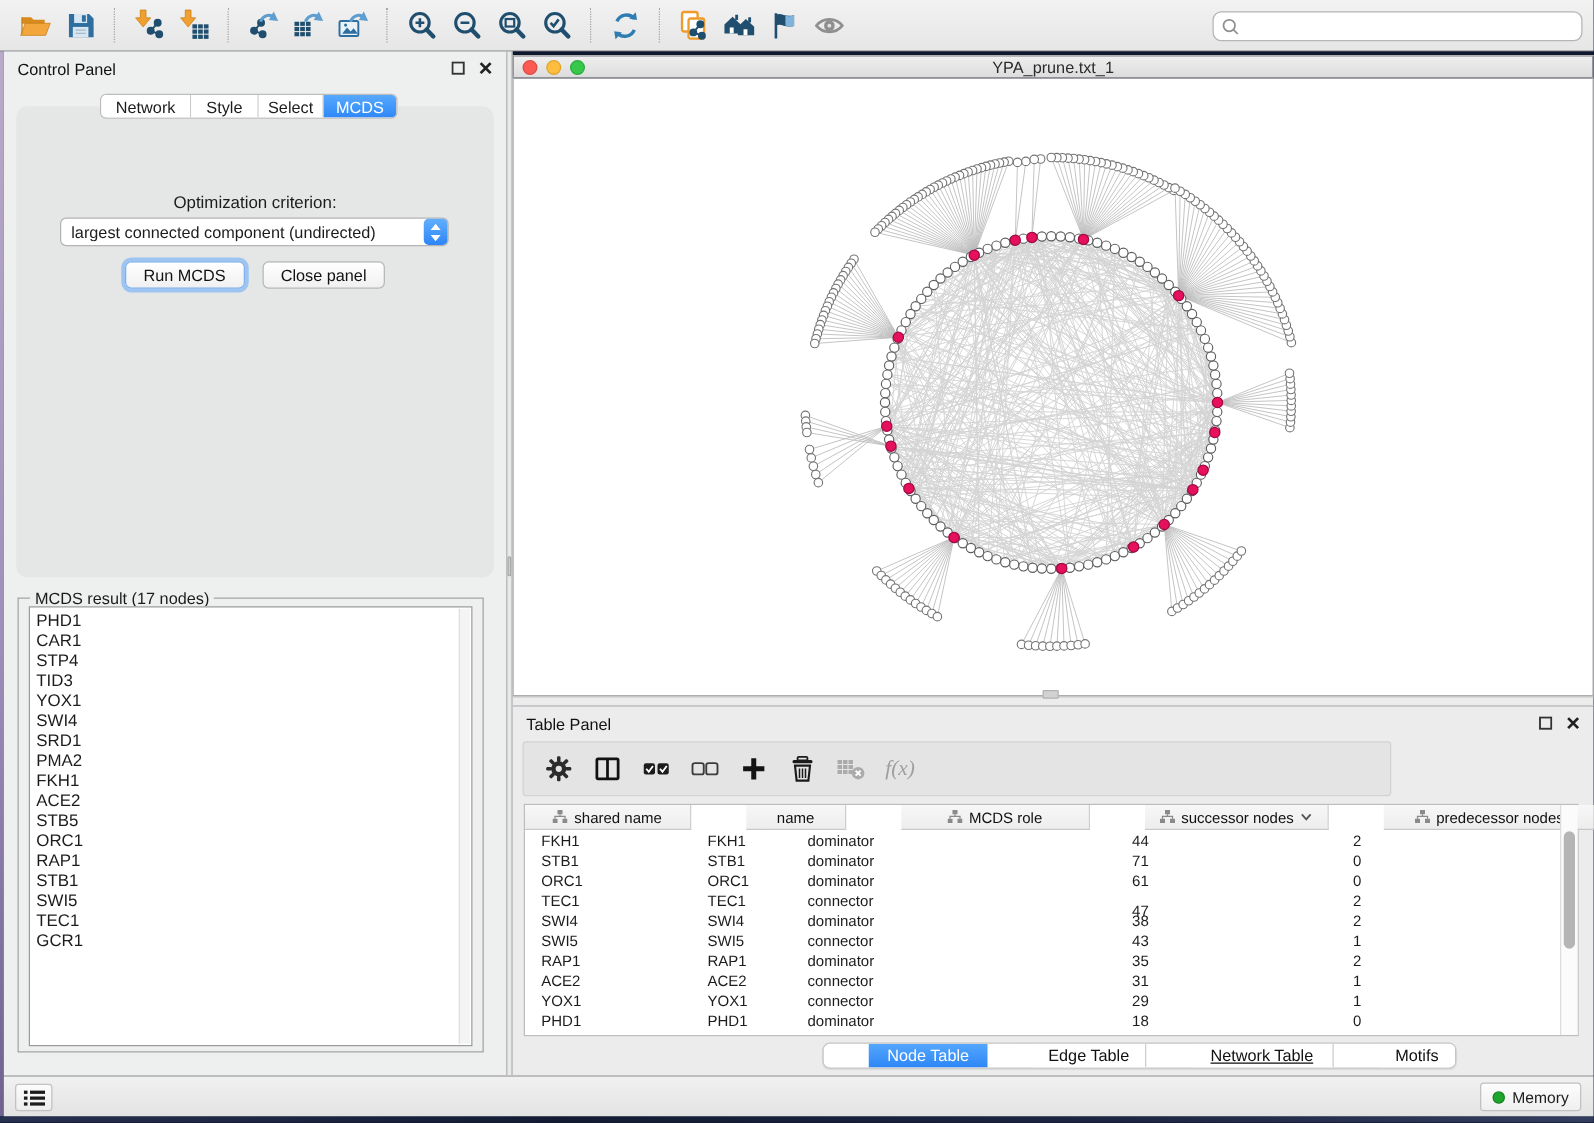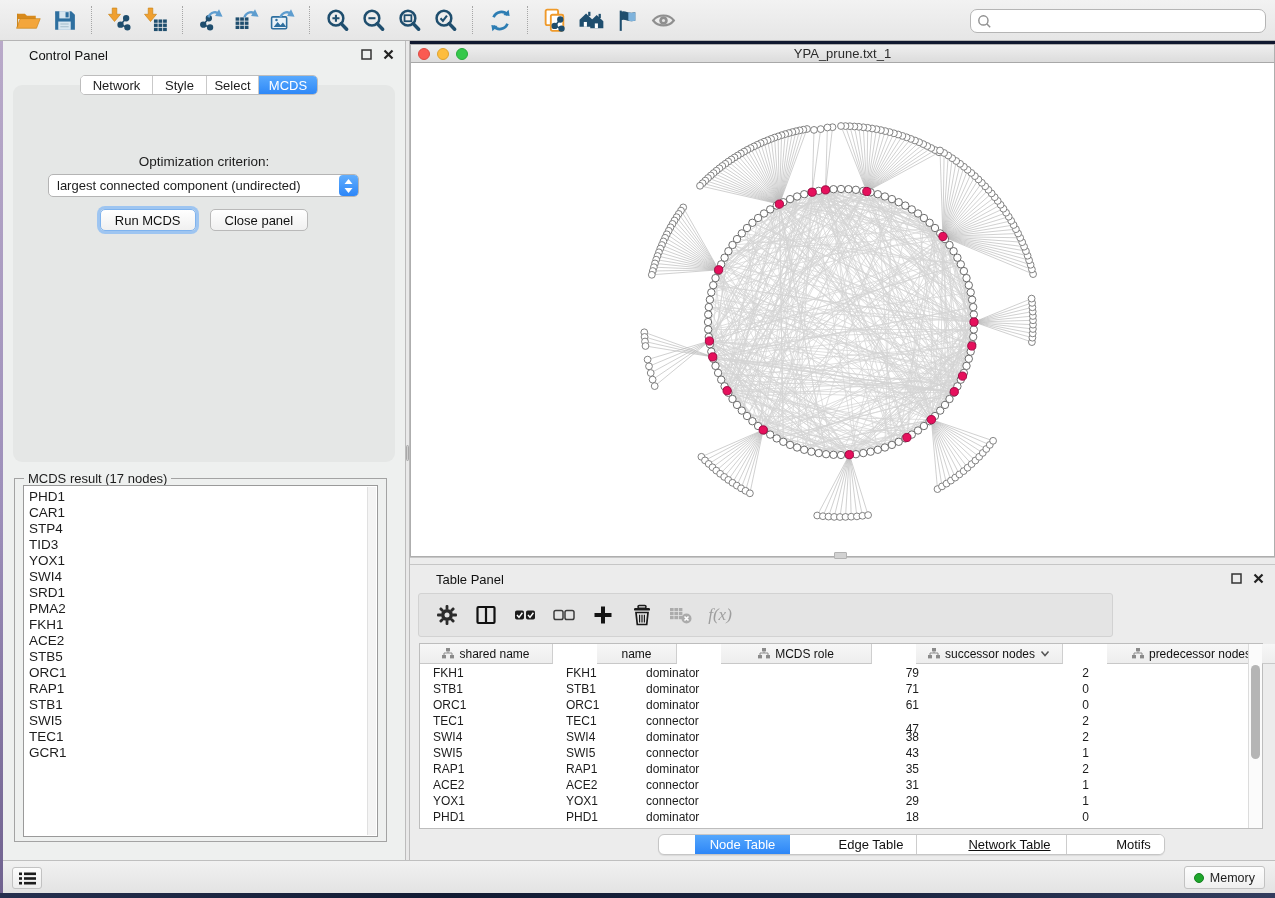--- a/index.html
+++ b/index.html
@@ -20,21 +20,21 @@
   .tb-icon { width:36px; height:32px; display:flex; align-items:center; justify-content:center;
     cursor:pointer; border-radius:4px; }
   .tb-sep { width:0; height:28px; border-left:1px dotted #a6a6a6; margin:0 9px; }
   .search-box { position:absolute; right:9px; top:9px; width:296px; height:24px; background:#fff;
     border:1px solid #b5b5b5; border-radius:7px; display:flex; align-items:center; padding:0 6px; }
   .search-box input { border:none; outline:none; flex:1; font:13px "Liberation Sans",sans-serif; background:transparent; }
 
   
   .control-panel { position:absolute; left:3px; top:41px; width:402px; height:819px; background:#eef0ef; }
   .panel-titlebar { position:absolute; left:0; top:0; width:100%; height:28px; display:flex; align-items:center; }
-  .panel-title { font-size:13px; color:#111; padding-left:26px; }
+  .panel-title { font-size:13px; color:#111; padding-left:11px; }
   .panel-btns { position:absolute; right:10px; top:7px; display:flex; gap:9px; align-items:center; }
   .ttl-btn { width:13px; height:13px; display:flex; align-items:center; justify-content:center; cursor:pointer; }
 
   .cp-card { position:absolute; left:10px; top:44px; width:382px; height:377px; background:#e5e7e6; border-radius:9px; }
   .cp-tabs { position:absolute; left:77px; top:34px; height:20px; display:flex; border:1px solid #bdbdbd;
     border-radius:5px; overflow:hidden; background:#fff; z-index:2; }
   .cp-tab { height:100%; display:flex; align-items:center; justify-content:center; font-size:13px;
     color:#1c1c1c; background:#fff; border-right:1px solid #c9c9c9; cursor:pointer; }
   .cp-tab:last-child { border-right:none; }
   .cp-tab.active { background:linear-gradient(#58a9fd,#2e88f7); color:#fff; border-right:none; }
@@ -1502,21 +1502,21 @@
               </svg>
             </span>
             <span>predecessor nodes</span>
           </div>
         </div>
       <div class="nt-rows" id="nt-rows">
           <div class="nt-row">
             <div class="nt-cell" style="width: 133px; text-align: left; padding: 0px 0px 0px 13px;">FKH1</div>
             <div class="nt-cell" style="width: 80px; text-align: left; padding: 0px 0px 0px 13px;">FKH1</div>
             <div class="nt-cell" style="width: 151px; text-align: left; padding: 0px 0px 0px 13px;">dominator</div>
-            <div class="nt-cell" style="width: 147px; text-align: right; padding: 0px 12px 0px 0px;">79</div>
+            <div class="nt-cell" style="width: 147px; text-align: right; padding: 0px 12px 0px 0px;">44</div>
             <div class="nt-cell" style="width: 170px; text-align: right; padding: 0px 12px 0px 0px;">2</div>
           </div>
           <div class="nt-row">
             <div class="nt-cell" style="width: 133px; text-align: left; padding: 0px 0px 0px 13px;">STB1</div>
             <div class="nt-cell" style="width: 80px; text-align: left; padding: 0px 0px 0px 13px;">STB1</div>
             <div class="nt-cell" style="width: 151px; text-align: left; padding: 0px 0px 0px 13px;">dominator</div>
             <div class="nt-cell" style="width: 147px; text-align: right; padding: 0px 12px 0px 0px;">71</div>
             <div class="nt-cell" style="width: 170px; text-align: right; padding: 0px 12px 0px 0px;">0</div>
           </div>
           <div class="nt-row">

